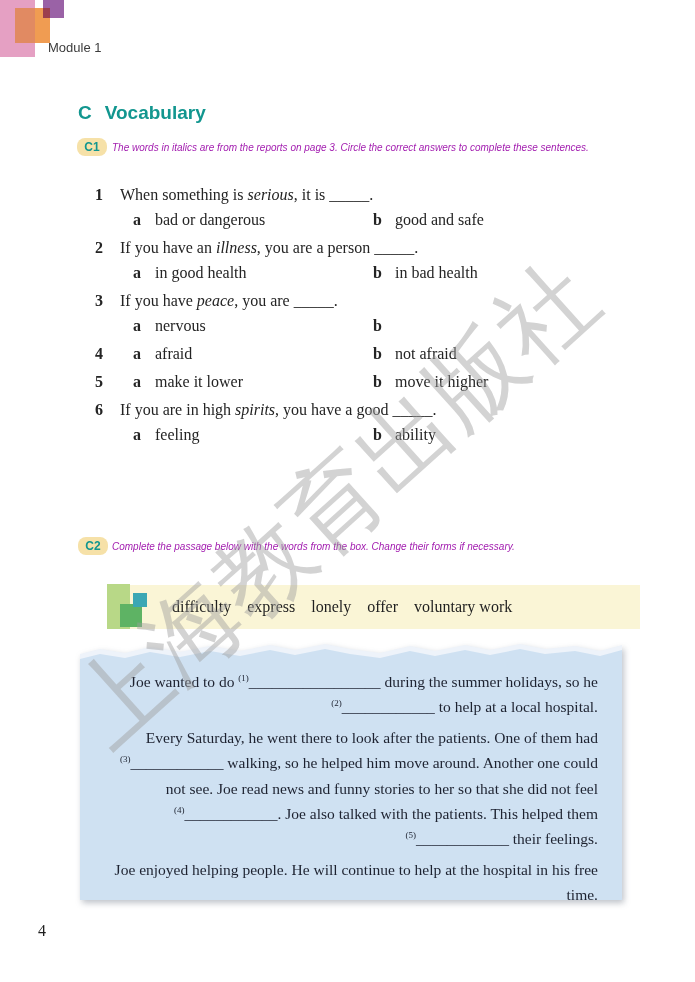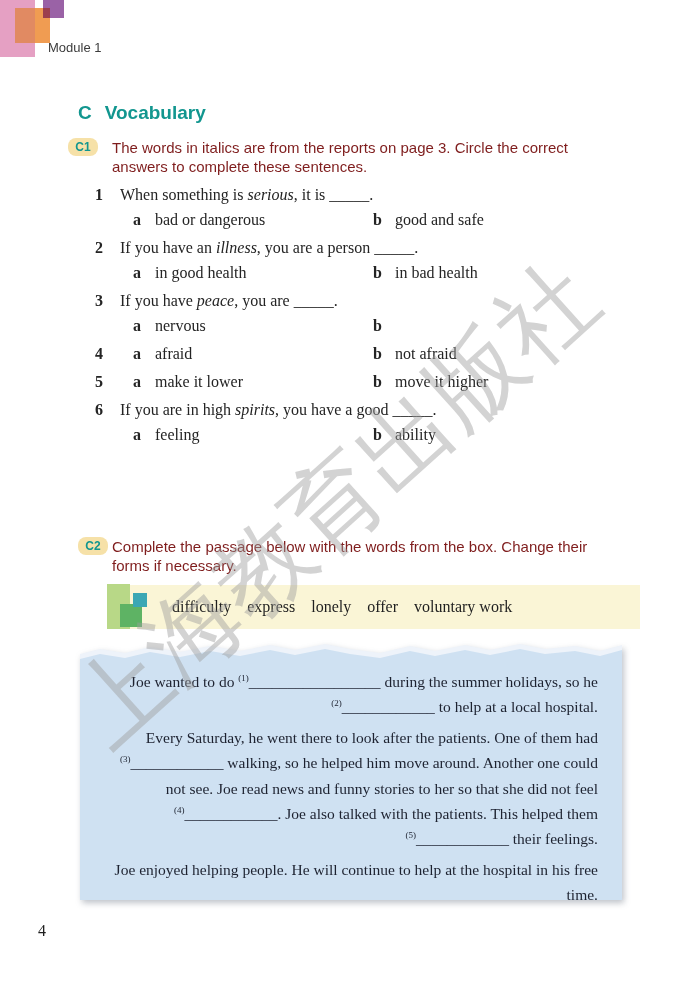--- a/index.html
+++ b/index.html
@@ -18,25 +18,25 @@
        font-size:13px;color:#3c3c3c;}
 
   
   .section-heading{position:absolute;left:78px;top:102px;display:flex;gap:13px;
        font-family:"Liberation Sans",sans-serif;font-weight:bold;font-size:19px;color:var(--teal);}
 
   
   .ex-badge{position:absolute;width:30px;height:18px;border-radius:8px;background:var(--badge-bg);
        font-family:"Liberation Sans",sans-serif;font-weight:bold;font-size:12px;color:var(--teal);
        display:flex;align-items:center;justify-content:center;}
-  .badge-c1{left:68px;top:138px;}
+  .badge-c1{left:77px;top:138px;}
   .badge-c2{left:78px;top:537px;}
   .ex-instructions{position:absolute;left:112px;width:498px;
-       font-family:"Liberation Sans",sans-serif;font-size:15px;
-       line-height:19px;color:#7f1d1d;}
+       font-family:"Liberation Sans",sans-serif;font-style:italic;font-size:10px;
+       line-height:19px;color:#a21caf;}
   .instr-c1{top:138px;}
   .instr-c2{top:537px;}
 
   
   .question-list{position:absolute;left:95px;top:183px;width:525px;font-size:16px;}
   .question{position:relative;margin-bottom:4px;}
   .q-num{position:absolute;left:0;top:0;font-weight:bold;line-height:24px;}
   .q-stem{margin-left:25px;max-width:468px;line-height:24px;}
   .q-stem .kw{font-style:italic;}
   .opts{margin-left:38px;margin-top:1px;display:flex;line-height:24px;}

